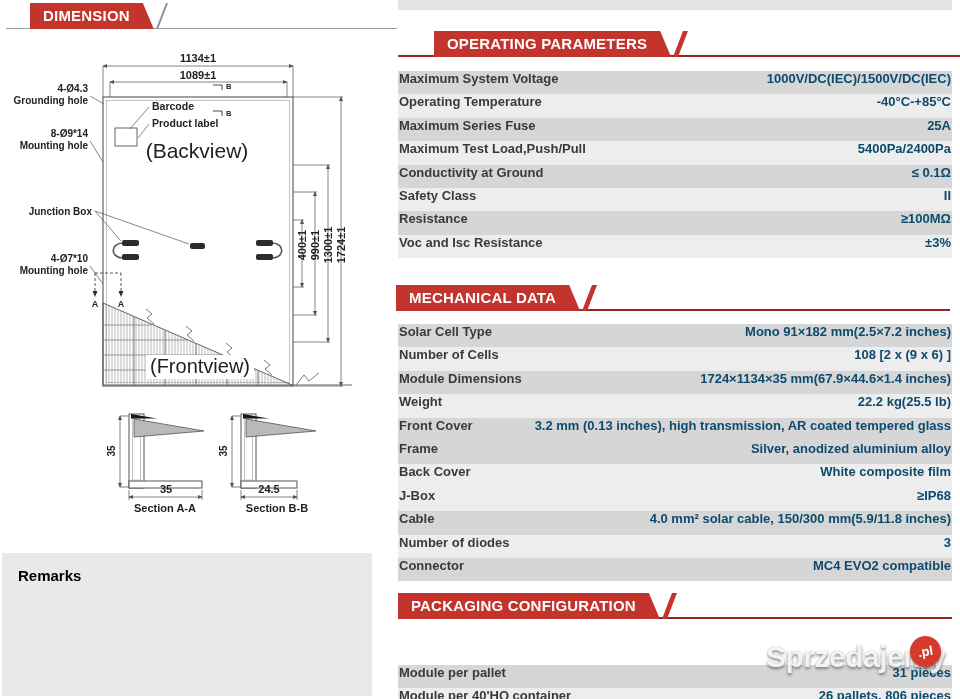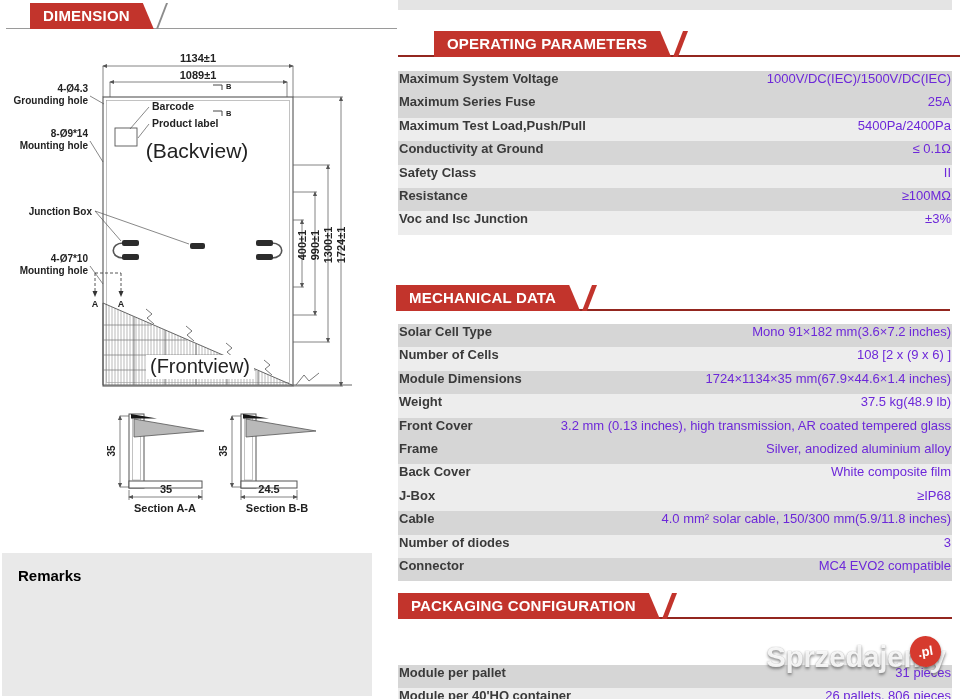--- a/index.html
+++ b/index.html
@@ -24,21 +24,21 @@
   
   .strip{position:absolute;left:398px;width:554px;height:10px;background:#e4e4e4;top:0;}
   .table{position:absolute;left:398px;width:554px;}
   .row{
     height:23.4px;display:flex;justify-content:space-between;align-items:flex-start;
     padding:0 1px;box-sizing:border-box;
   }
   .row.dark{background:#d6d6d6;}
   .row.light{background:#ededed;}
   .lbl{font-size:13px;font-weight:700;color:#3a3a3a;white-space:nowrap;}
-  .val{font-size:13px;font-weight:400;color:#6d28d9;white-space:nowrap;}
+  .val{font-size:13px;font-weight:700;color:#0c4a6e;white-space:nowrap;}
   
   .remarks{
     position:absolute;left:2px;top:553px;width:370px;height:143px;background:#e9e9e9;
   }
   .remarks span{display:block;margin:14px 0 0 16px;font-size:15px;font-weight:600;color:#000000;}
   
   .drawing{position:absolute;left:0;top:40px;}
   svg text{fill:#222;}
   
   .watermark{position:absolute;left:766px;top:640px;width:200px;z-index:50;pointer-events:none;}
@@ -243,20 +243,24 @@
 <div class="banner" style="left:398px;top:31px;width:554px;padding-left:36px;">
   <div class="banner-line"></div>
   <div class="banner-box">OPERATING PARAMETERS</div>
   <div class="banner-stripe"></div>
 </div>
 <div class="table" style="top:71px;">
   <div class="row dark">
       <span class="lbl">Maximum System Voltage</span>
       <span class="val">1000V/DC(IEC)/1500V/DC(IEC)</span>
     </div>
+  <div class="row light">
+      <span class="lbl">Operating Temperature</span>
+      <span class="val">-40°C-+85°C</span>
+    </div>
   <div class="row dark">
       <span class="lbl">Maximum Series Fuse</span>
       <span class="val">25A</span>
     </div>
   <div class="row light">
       <span class="lbl">Maximum Test Load,Push/Pull</span>
       <span class="val">5400Pa/2400Pa</span>
     </div>
   <div class="row dark">
       <span class="lbl">Conductivity at Ground</span>
@@ -264,46 +268,46 @@
     </div>
   <div class="row light">
       <span class="lbl">Safety Class</span>
       <span class="val">II</span>
     </div>
   <div class="row dark">
       <span class="lbl">Resistance</span>
       <span class="val">≥100MΩ</span>
     </div>
   <div class="row light">
-      <span class="lbl">Voc and Isc Junction</span>
+      <span class="lbl">Voc and Isc Resistance</span>
       <span class="val">±3%</span>
     </div>
 </div>
 
 <div class="banner" style="left:396px;top:285px;width:554px;">
   <div class="banner-line"></div>
   <div class="banner-box">MECHANICAL DATA</div>
   <div class="banner-stripe"></div>
 </div>
 <div class="table" style="top:324px;">
   <div class="row dark">
       <span class="lbl">Solar Cell Type</span>
-      <span class="val">Mono 91×182 mm(3.6×7.2 inches)</span>
+      <span class="val">Mono 91×182 mm(2.5×7.2 inches)</span>
     </div>
   <div class="row light">
       <span class="lbl">Number of Cells</span>
       <span class="val">108 [2 x (9 x 6) ]</span>
     </div>
   <div class="row dark">
       <span class="lbl">Module Dimensions</span>
       <span class="val">1724×1134×35 mm(67.9×44.6×1.4 inches)</span>
     </div>
   <div class="row light">
       <span class="lbl">Weight</span>
-      <span class="val">37.5 kg(48.9 lb)</span>
+      <span class="val">22.2 kg(25.5 lb)</span>
     </div>
   <div class="row dark">
       <span class="lbl">Front Cover</span>
       <span class="val">3.2 mm (0.13 inches), high transmission, AR coated tempered glass</span>
     </div>
   <div class="row dark">
       <span class="lbl">Frame</span>
       <span class="val">Silver, anodized aluminium alloy</span>
     </div>
   <div class="row light">

